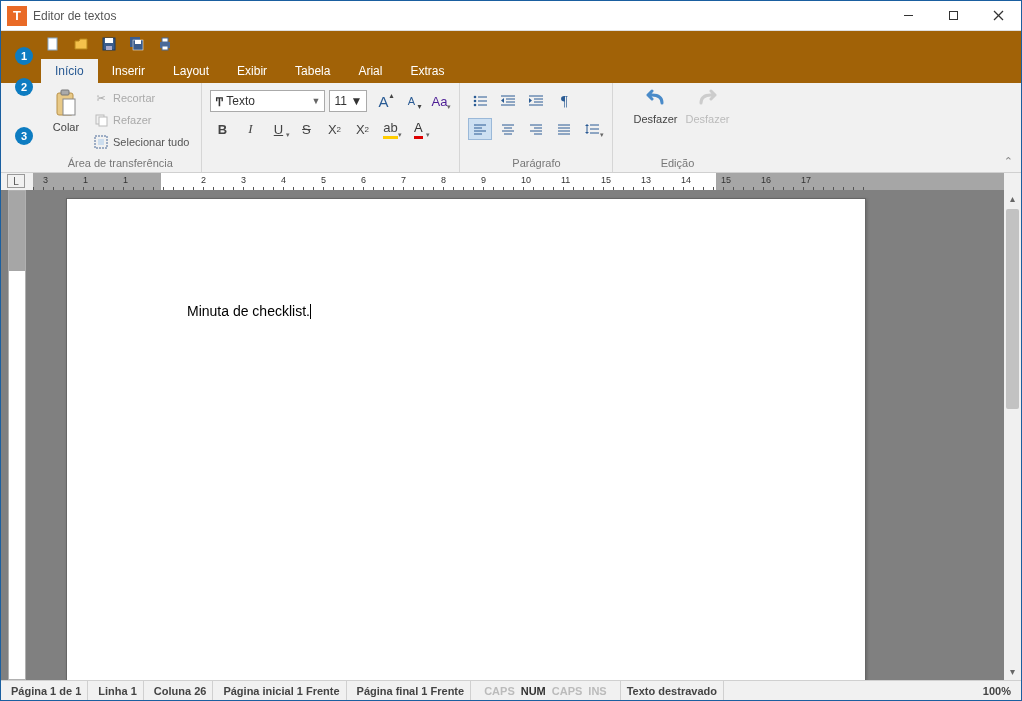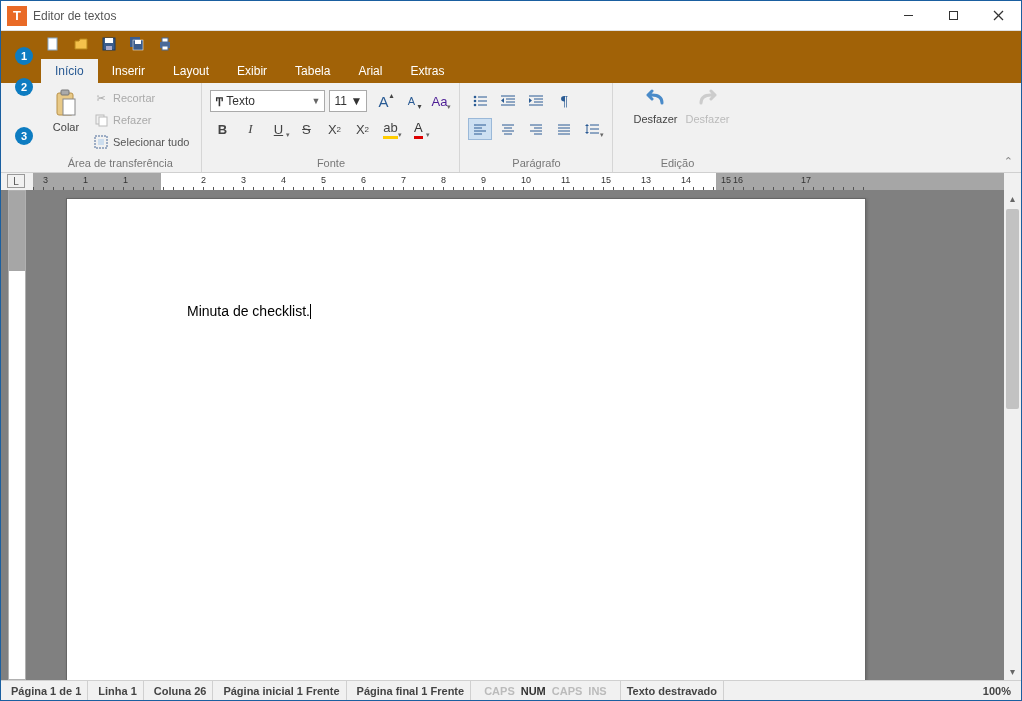--- a/index.html
+++ b/index.html
@@ -237,21 +237,20 @@
           <div class="tbtn">X<sub style="font-size:8px">2</sub></div>
           <div class="tbtn">X<sup style="font-size:8px">2</sup></div>
           <div class="tbtn wdrop">
               <span style="border-bottom:3px solid #ffcc00;padding-bottom:1px">ab</span>
             </div>
           <div class="tbtn wdrop">
               <span style="border-bottom:3px solid #d00;padding-bottom:1px;color:#333">A</span>
             </div>
         </div>
       </div>
-      <div class="group-label">Fonte</div>
     </div>
 
     <div class="group">
       <div class="group-body vstack" style="gap:4px; padding-top:2px">
         <div class="toolbar-row">
           <div class="tbtn">
               <svg width="16" height="14">
                 <circle cx="3" cy="3" r="1.3" fill="#2a5b94"></circle>
                 <line x1="6" y1="3" x2="15" y2="3" stroke="#2a5b94"></line>
                 <circle cx="3" cy="7" r="1.3" fill="#2a5b94"></circle>
@@ -370,21 +369,21 @@
             <span class="tick-num" style="left: 328px;">6</span>
             <span class="tick-num" style="left: 368px;">7</span>
             <span class="tick-num" style="left: 408px;">8</span>
             <span class="tick-num" style="left: 448px;">9</span>
             <span class="tick-num" style="left: 488px;">10</span>
             <span class="tick-num" style="left: 528px;">11</span>
             <span class="tick-num" style="left: 568px;">15</span>
             <span class="tick-num" style="left: 608px;">13</span>
             <span class="tick-num" style="left: 648px;">14</span>
             <span class="tick-num" style="left: 688px;">15</span>
-            <span class="tick-num" style="left: 700px;">16</span>
+            <span class="tick-num" style="left: 728px;">16</span>
             <span class="tick-num" style="left: 768px;">17</span>
             <div style="position: absolute; bottom: 0px; width: 1px; height: 3px; background: rgb(85, 85, 85); left: 0px;"></div>
             <div style="position: absolute; bottom: 0px; width: 1px; height: 3px; background: rgb(85, 85, 85); left: 10px;"></div>
             <div style="position: absolute; bottom: 0px; width: 1px; height: 3px; background: rgb(85, 85, 85); left: 20px;"></div>
             <div style="position: absolute; bottom: 0px; width: 1px; height: 3px; background: rgb(85, 85, 85); left: 30px;"></div>
             <div style="position: absolute; bottom: 0px; width: 1px; height: 3px; background: rgb(85, 85, 85); left: 40px;"></div>
             <div style="position: absolute; bottom: 0px; width: 1px; height: 3px; background: rgb(85, 85, 85); left: 50px;"></div>
             <div style="position: absolute; bottom: 0px; width: 1px; height: 3px; background: rgb(85, 85, 85); left: 60px;"></div>
             <div style="position: absolute; bottom: 0px; width: 1px; height: 3px; background: rgb(85, 85, 85); left: 70px;"></div>
             <div style="position: absolute; bottom: 0px; width: 1px; height: 3px; background: rgb(85, 85, 85); left: 80px;"></div>

